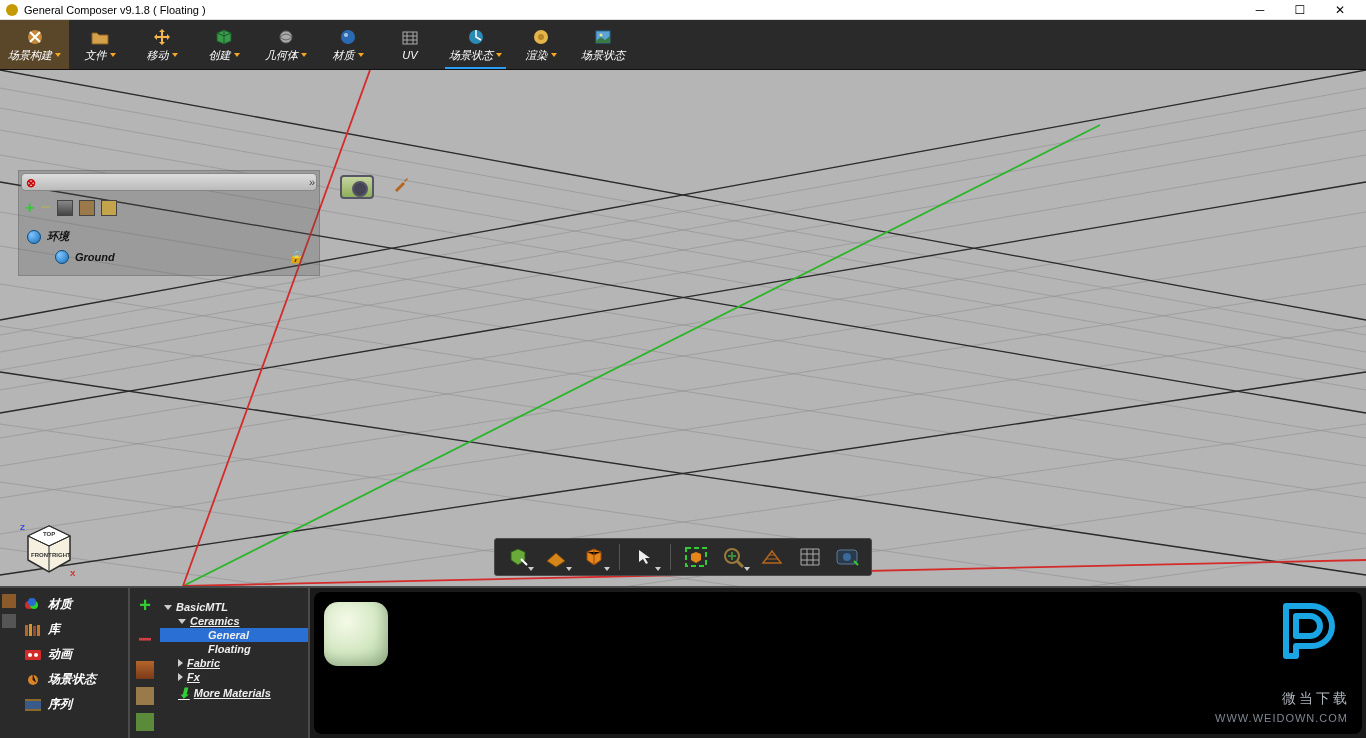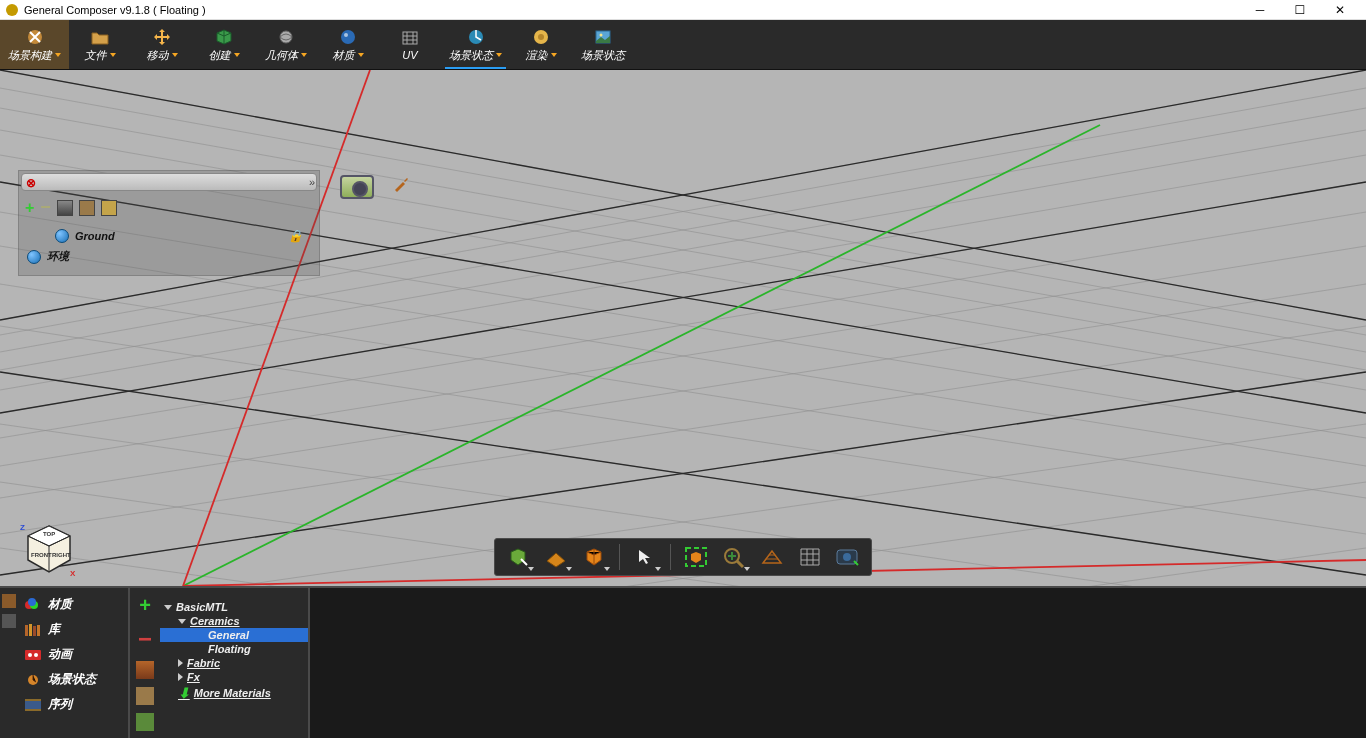--- a/index.html
+++ b/index.html
@@ -263,28 +263,28 @@
         <span class="arrows">»</span>
       </div>
       <div class="tree-tools">
         <span class="plus">+</span>
         <span class="minus">−</span>
         <span class="ti" style="background:linear-gradient(#888,#444)"></span>
         <span class="ti" style="background:#9a7a4a"></span>
         <span class="ti" style="background:#c4a44a"></span>
       </div>
       <div class="tree-body">
+        <div class="tree-item">
+          <span class="globe"></span>
+          <span>环境</span>
+        </div>
         <div class="tree-item indent">
           <span class="globe"></span>
           <span>Ground</span>
           <span class="lock">🔒</span>
-        </div>
-        <div class="tree-item">
-          <span class="globe"></span>
-          <span>环境</span>
         </div>
       </div>
     </div>
 
     <div class="camera-float">
       <div class="cam"></div>
       <div class="pin">
         <svg width="18" height="18" viewBox="0 0 18 18">
             <path d="M3 15 L11 7 L13 9 L5 17 Z M12 6 L15 3 L16 4 L13 7 Z" fill="#b5651d"></path>
           </svg>
@@ -447,14 +447,24 @@
         <div class="bp-node indent1">
             <span class="arrow-closed"></span>
             <span>Fx</span>
           </div>
         <div class="bp-node indent1">
             <span class="dl">⬇</span>
             <span>More Materials</span>
           </div>
       </div>
     </div>
+    <div class="bp-content">
+      <div class="mat-thumb"></div>
+      <div class="watermark-logo">
+        <svg viewBox="0 0 72 72">
+            <path d="M18 8 H44 A20 20 0 0 1 44 48 H28 V58 H18 Z M28 18 V38 H42 A10 10 0 0 0 42 18 Z" fill="none" stroke="#1aa5e5" stroke-width="6" stroke-linejoin="round"></path>
+          </svg>
+      </div>
+      <div class="watermark-text">微当下载</div>
+      <div class="watermark-url">WWW.WEIDOWN.COM</div>
+    </div>
   </div>
 </div>
 
 </body></html>

